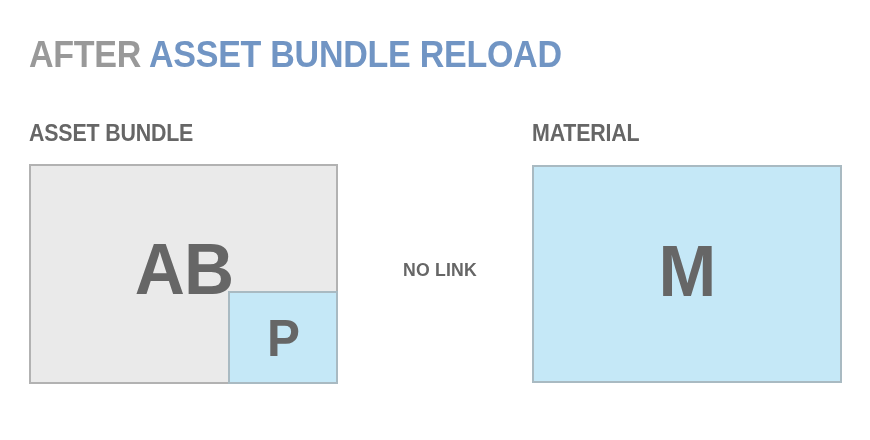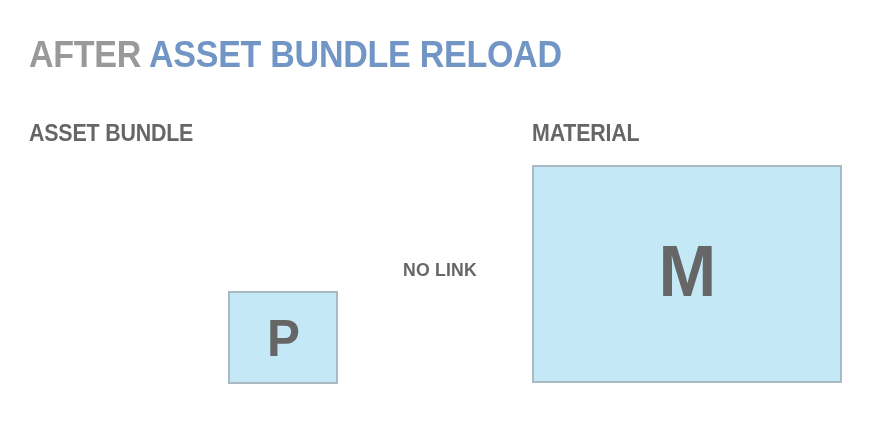--- a/index.html
+++ b/index.html
@@ -126,20 +126,23 @@
 </style>
 </head>
 <body>
 
 <div id="canvas">
 
   <div class="title"><span class="title-part-1">AFTER </span><span class="title-part-2">ASSET BUNDLE RELOAD</span></div>
 
   <div class="section-label" id="label-asset-bundle">ASSET BUNDLE</div>
 
+  <div class="box" id="box-asset-bundle">
+    <div class="box-letter" id="letter-ab">AB</div>
+  </div>
 
   <div class="box" id="box-prefab">
     <div class="box-letter" id="letter-p">P</div>
   </div>
 
   <div id="link-annotation">NO LINK</div>
 
   <div class="section-label" id="label-material">MATERIAL</div>
 
   <div class="box" id="box-material">

